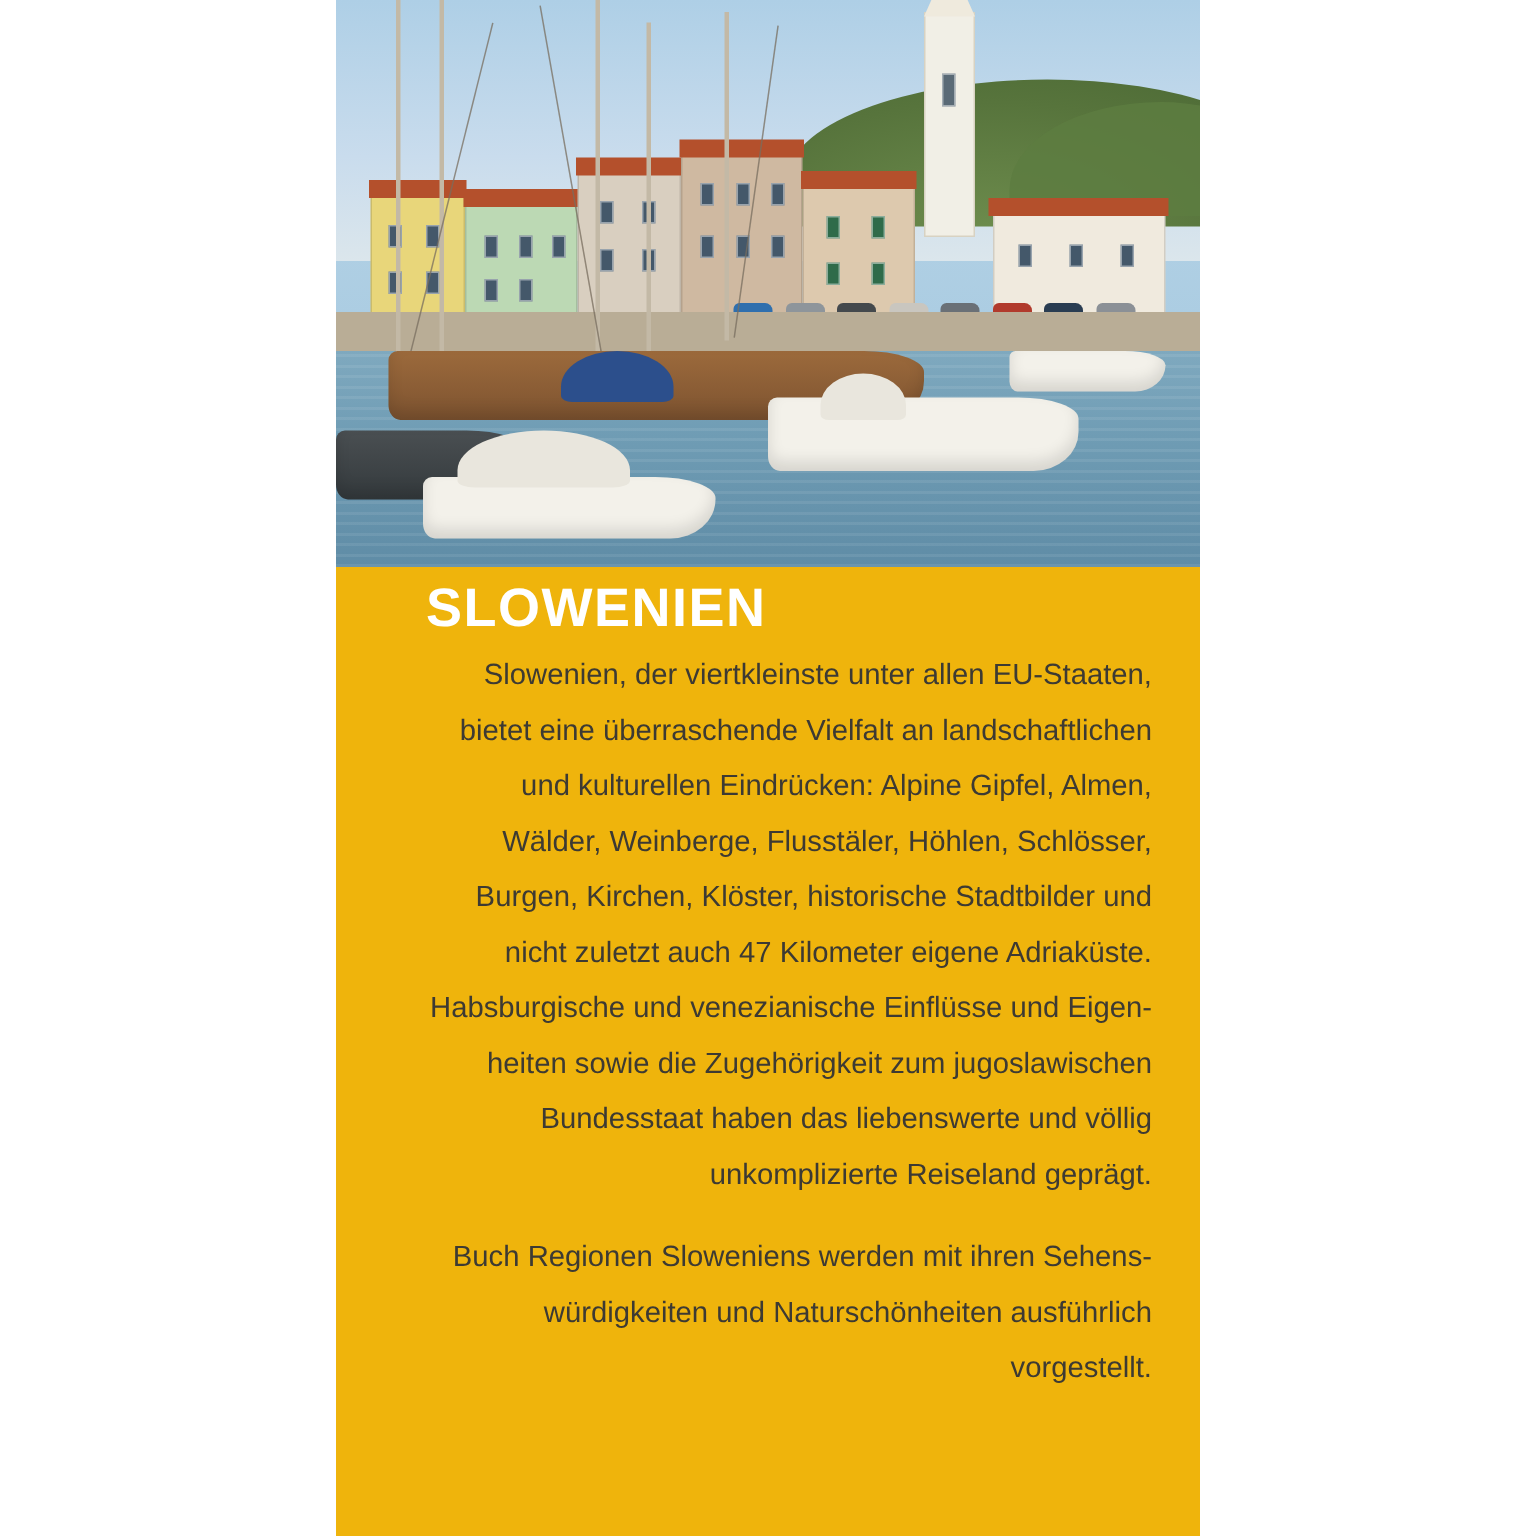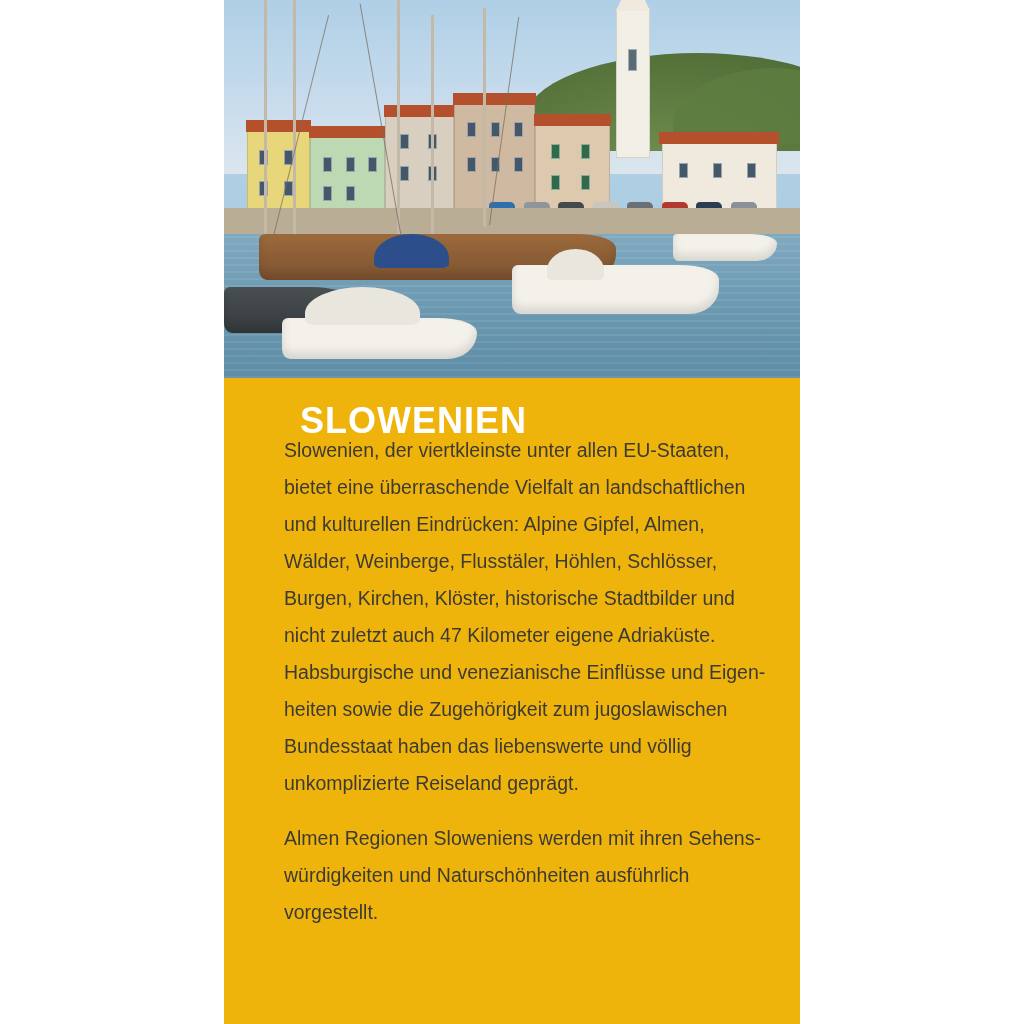--- a/index.html
+++ b/index.html
@@ -191,33 +191,34 @@
 
   
   .headline {
     position: absolute;
     left: 60px;
     top: 384px;
     color: #ffffff;
     font-size: 36px;
     font-weight: bold;
     letter-spacing: 1px;
-    margin: 16px;
+    margin: 0;
   }
   .body {
     position: absolute;
     left: 60px;
     top: 432px;
     width: 484px;
     color: #3d3a33;
     font-size: 19.5px;
     line-height: 37px;
   }
   .body p {
     margin: 0 0 18px 0;
+    text-align: right;
   }
   .body p.tight {
     margin-bottom: 0;
   }
 </style>
 </head>
 <body>
 
 <div class="page">
   <div class="cover">
@@ -310,17 +311,17 @@
 
       <div class="tarp blue" style="left:26%;top:62%;width:13%;height:9%;"></div>
       <div class="tarp" style="left:14%;top:76%;width:20%;height:10%;"></div>
       <div class="tarp" style="left:56%;top:66%;width:10%;height:8%;"></div>
     </div>
 
     <h1 class="headline">SLOWENIEN</h1>
 
     <div class="body">
       <p>Slowenien, der viertkleinste unter allen EU-Staaten, bietet eine überraschende Vielfalt an landschaftlichen und kulturellen Eindrücken: Alpine Gipfel, Almen, Wälder, Weinberge, Flusstäler, Höhlen, Schlösser, Burgen, Kirchen, Klöster, historische Stadtbilder und nicht zuletzt auch 47 Kilometer eigene Adriaküste. Habsburgische und venezianische Einflüsse und Eigen-heiten sowie die Zugehörigkeit zum jugoslawischen Bundesstaat haben das liebenswerte und völlig unkomplizierte Reiseland geprägt.</p>
-      <p>Almen Regionen Sloweniens werden mit ihren Sehens-würdigkeiten und Naturschönheiten ausführlich vorgestellt.</p>
+      <p>Buch Regionen Sloweniens werden mit ihren Sehens-würdigkeiten und Naturschönheiten ausführlich vorgestellt.</p>
     </div>
 
   </div>
 </div>
 
 </body></html>

